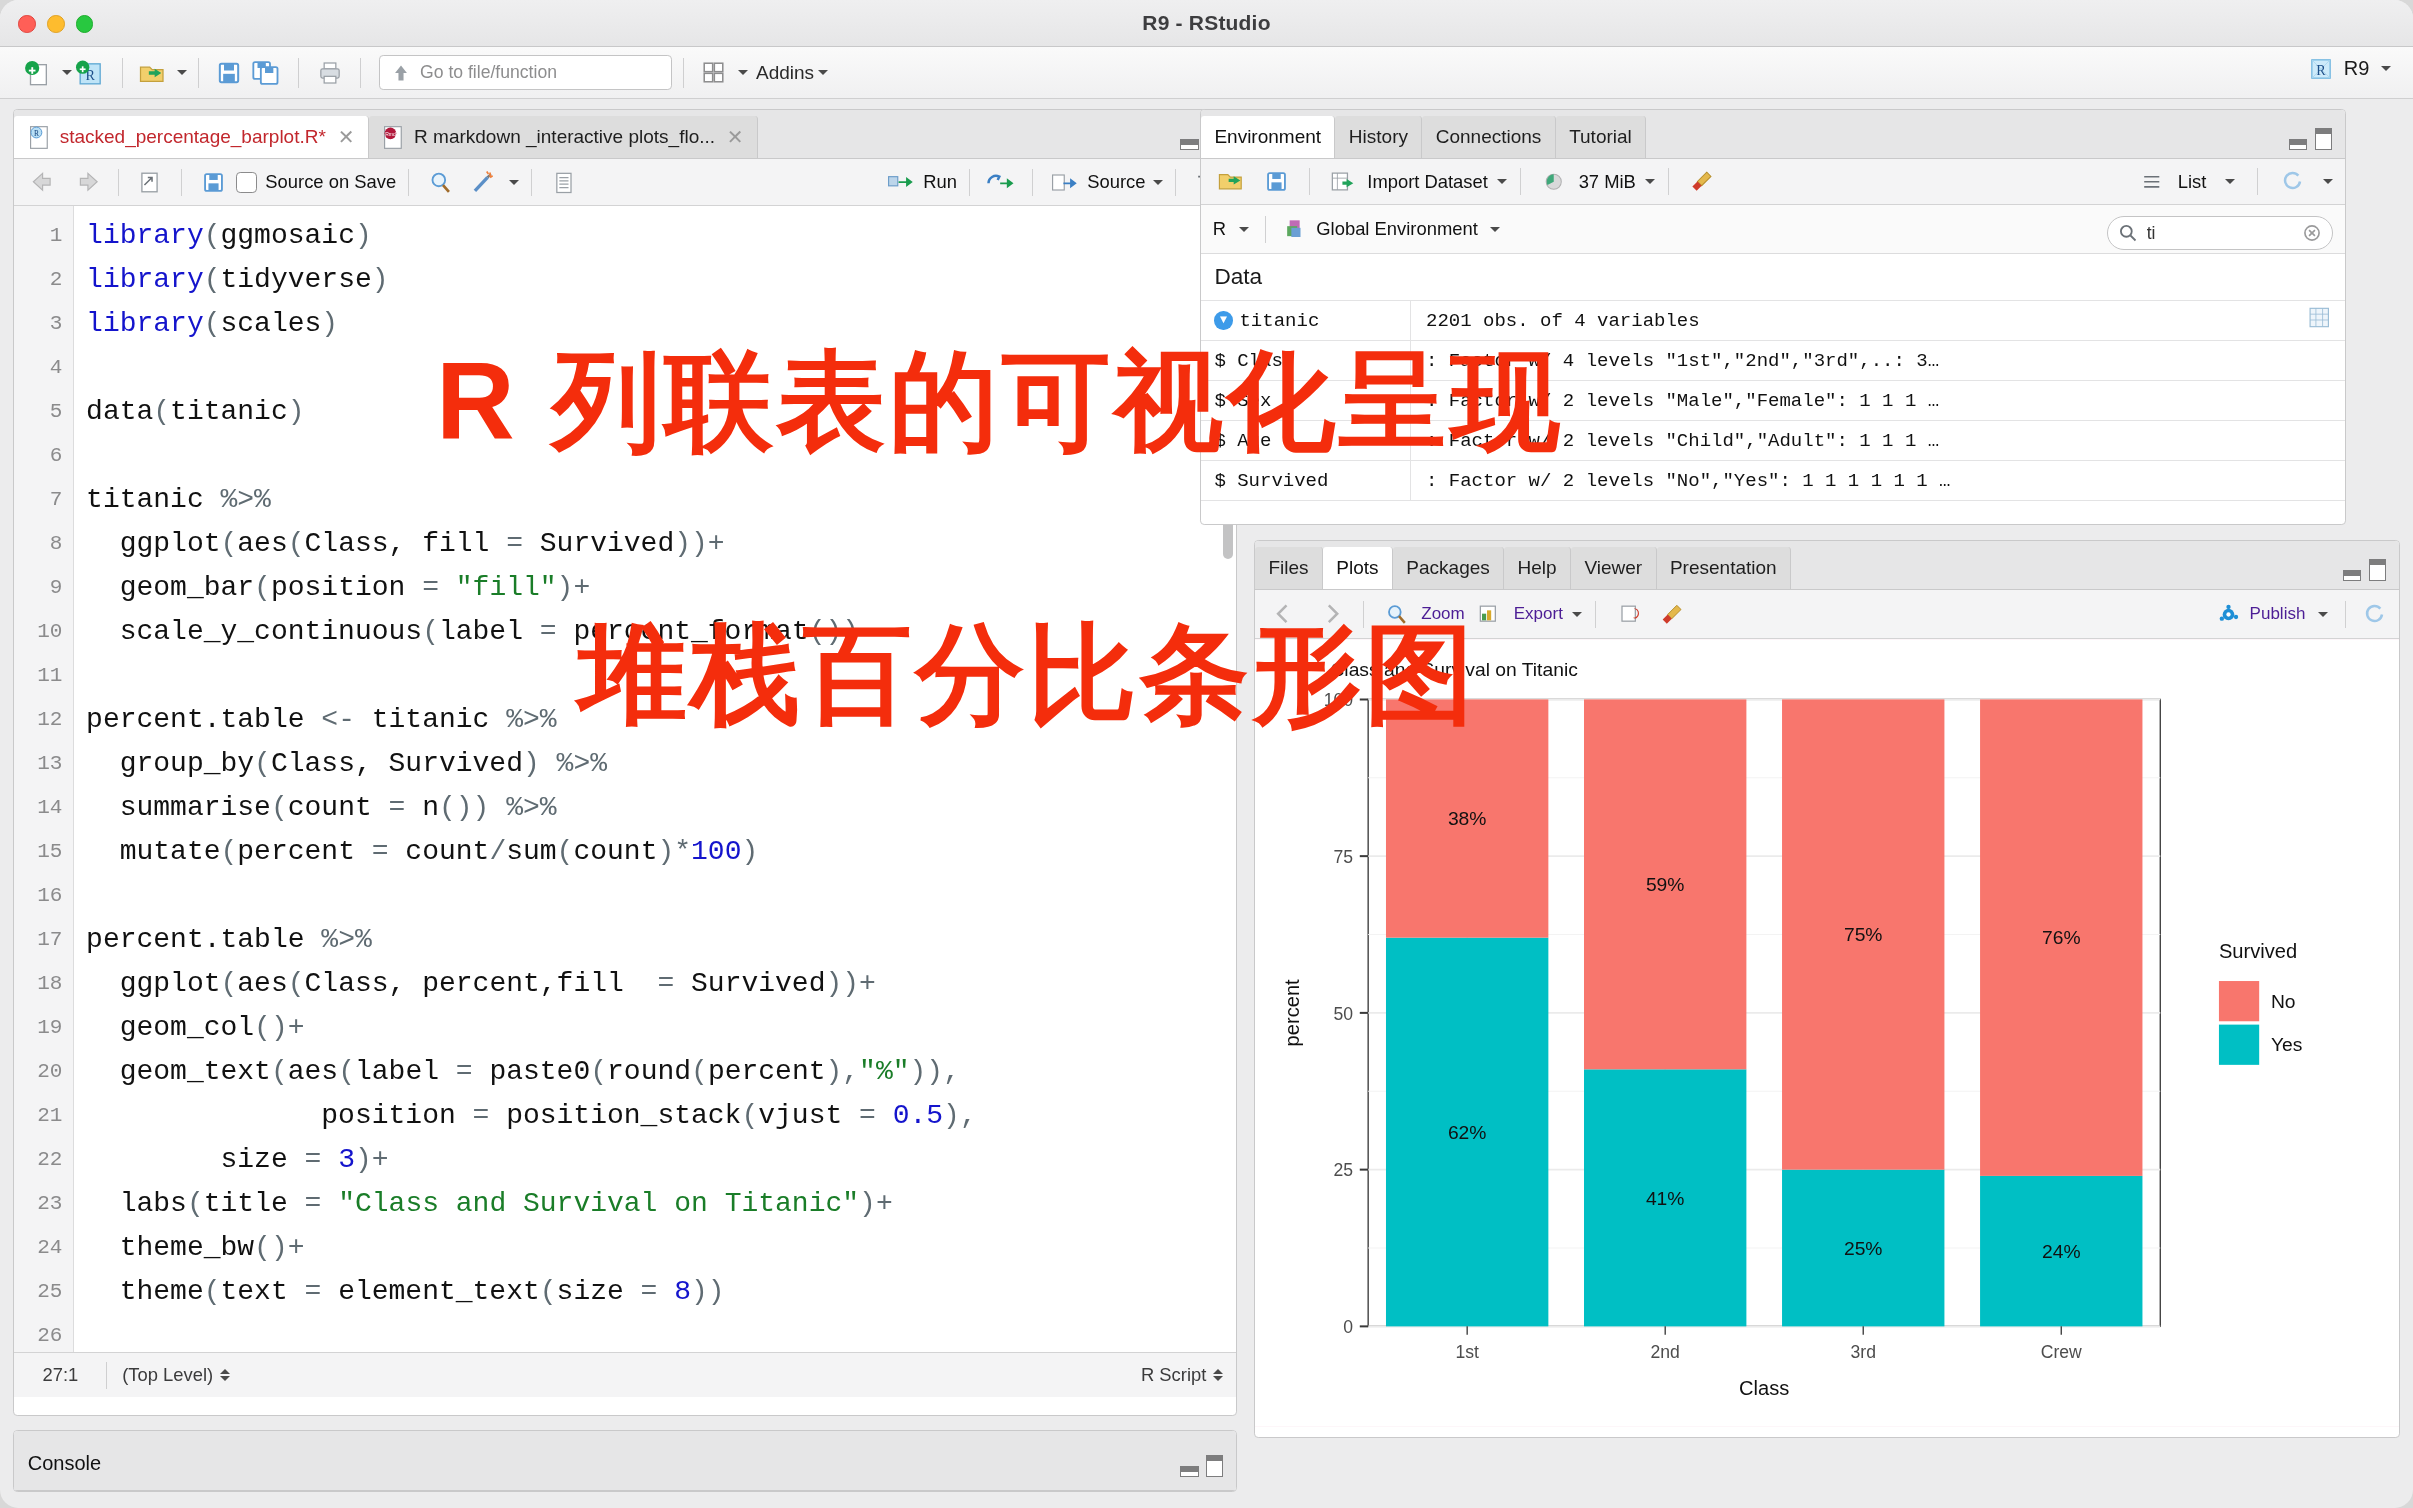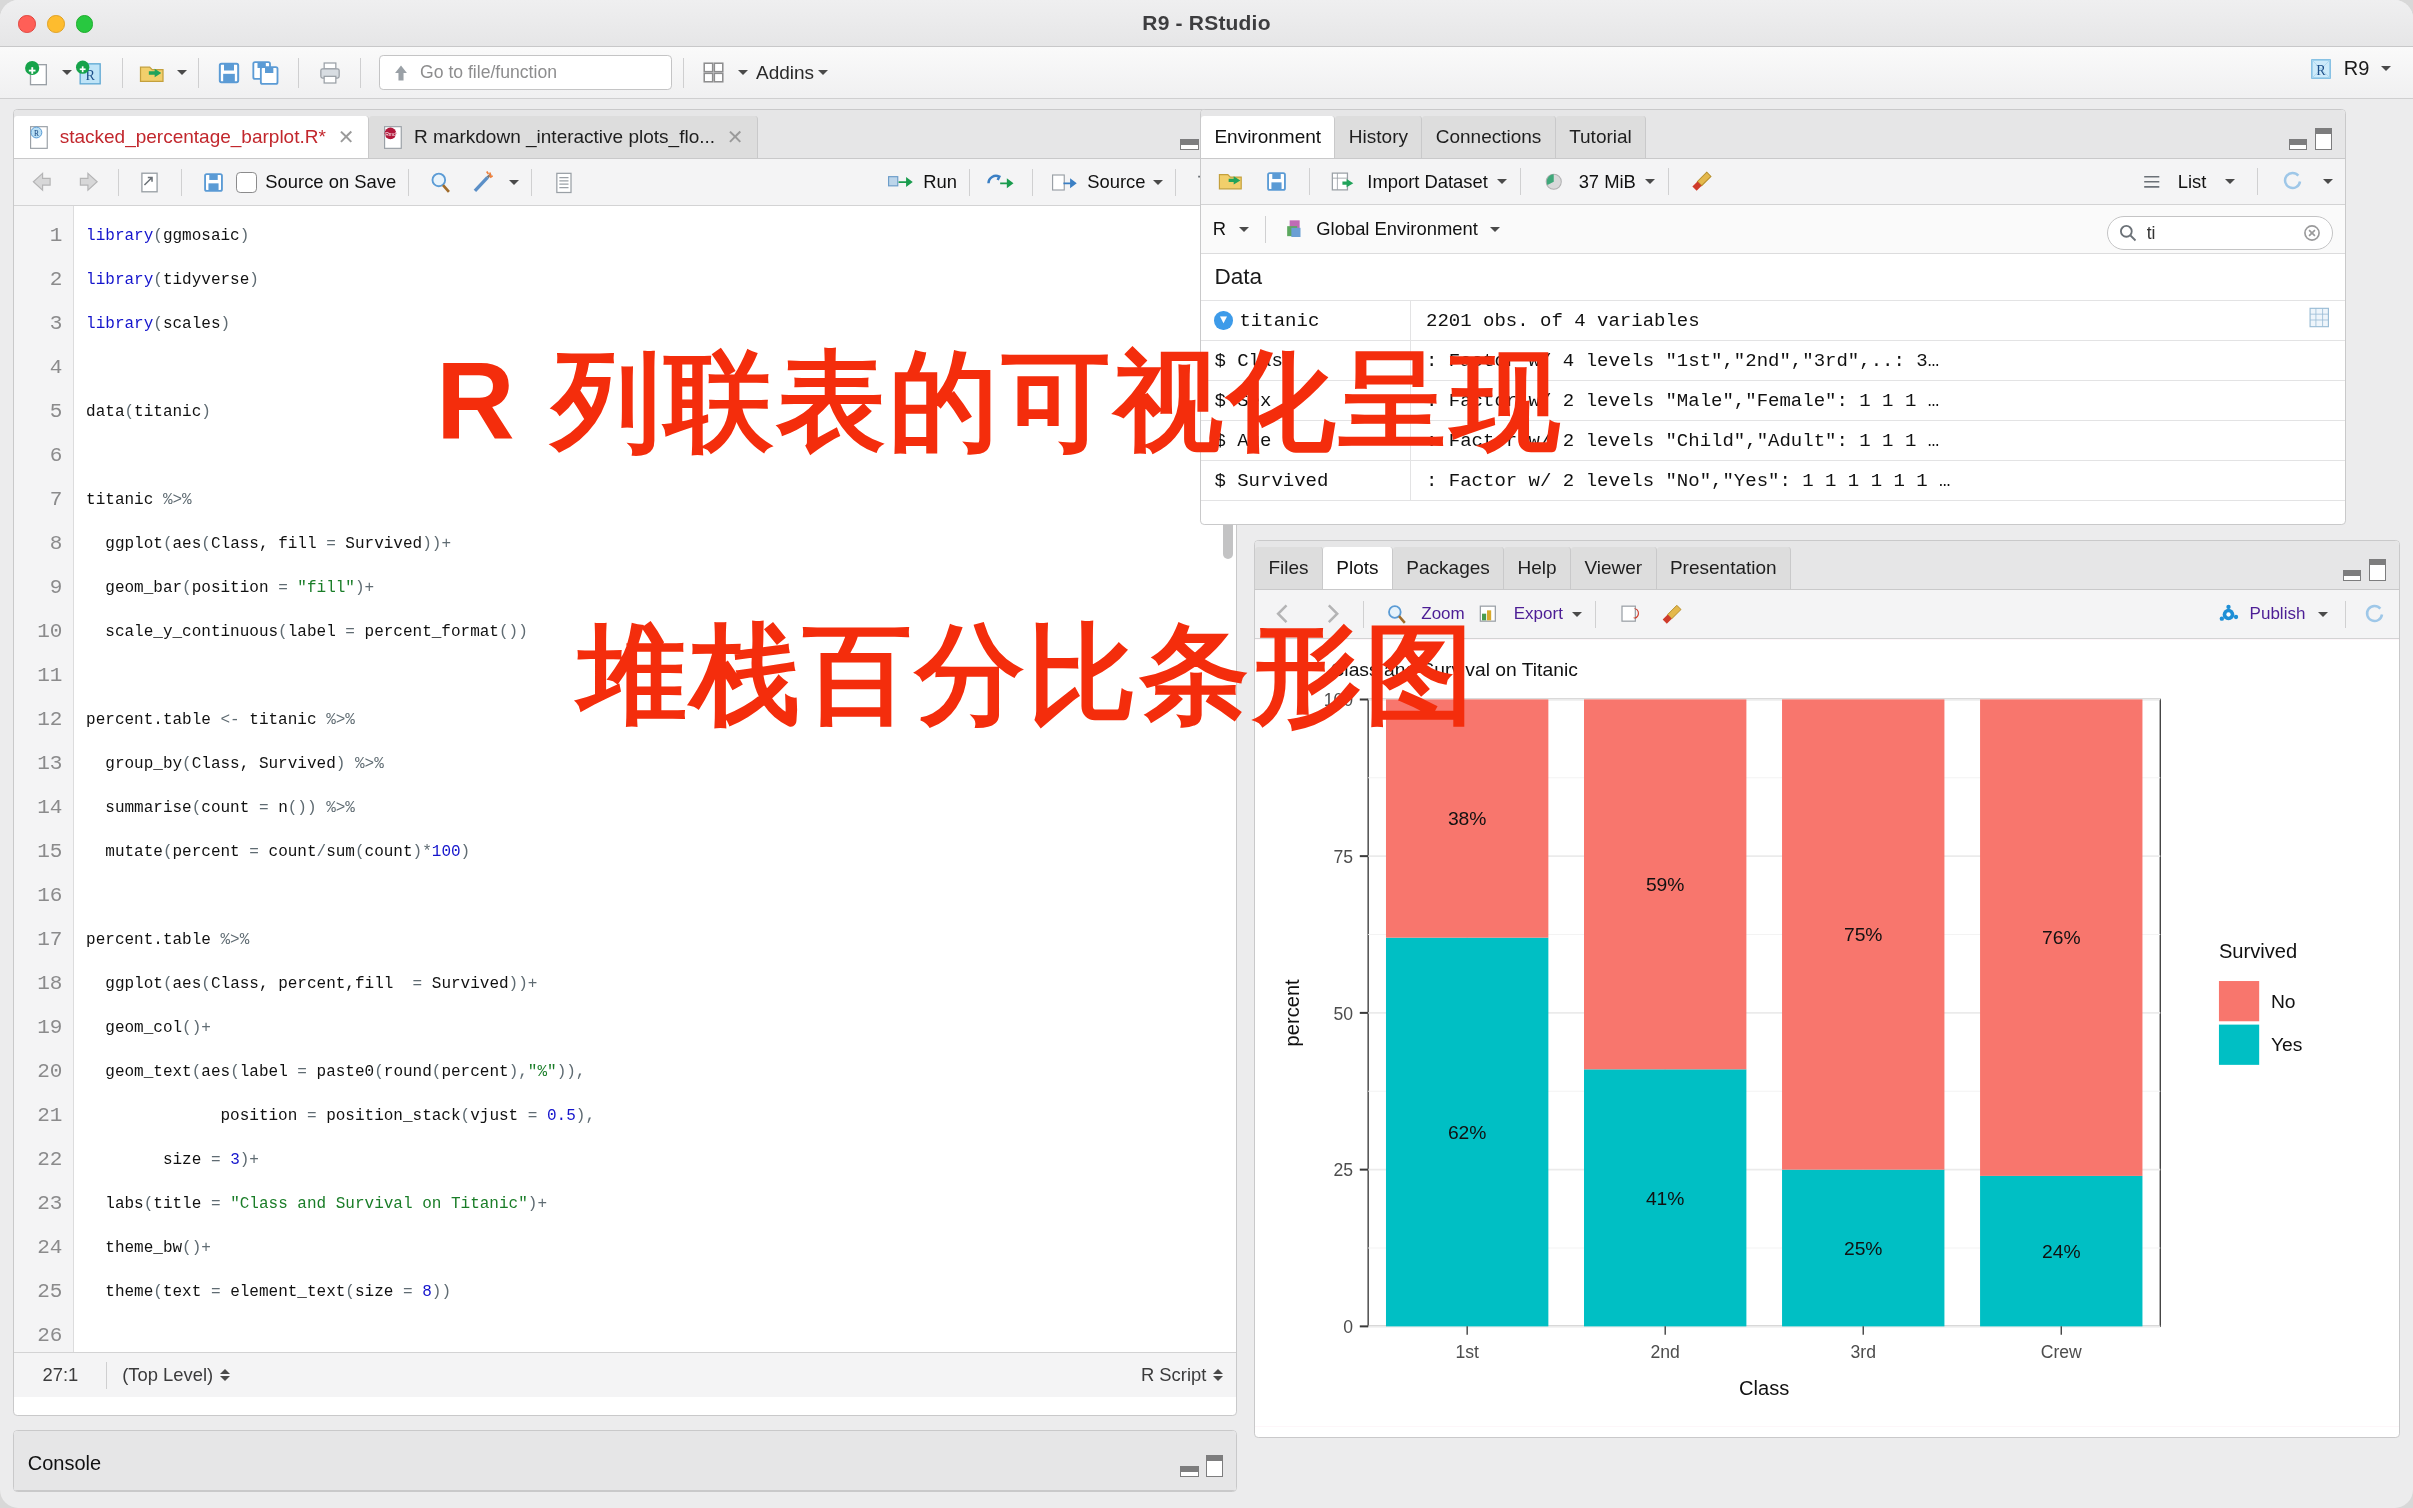--- a/index.html
+++ b/index.html
@@ -144,21 +144,21 @@
     width: 60px; background: #f4f4f5; border-right: 0.8px solid #dcdcdd;
     padding-top: 8.4px; text-align: right;
   }
   .lineno {
     font-family: "Liberation Mono", monospace;
     font-size: 21px; line-height: 44px; color: #8b8b8c; padding-right: 11px;
   }
   #code-lines { padding-top: 8.4px; padding-left: 11.7px; position: relative; flex: 1; }
   .cline {
     font-family: "Liberation Mono", monospace;
-    font-size: 16px; line-height: 44px; color: #111; white-space: pre;
+    font-size: 28px; line-height: 44px; color: #111; white-space: pre;
   }
   .kw    { color: #1414cc; }
   .str   { color: #1a7d28; }
   .num   { color: #1414cc; }
   .punc  { color: #5f6b72; }
   .op    { color: #5f6b72; }
 
   
   #editor-status {
     height: 45px; background: #f4f4f5; border-top: 0.8px solid #d3d3d4;

